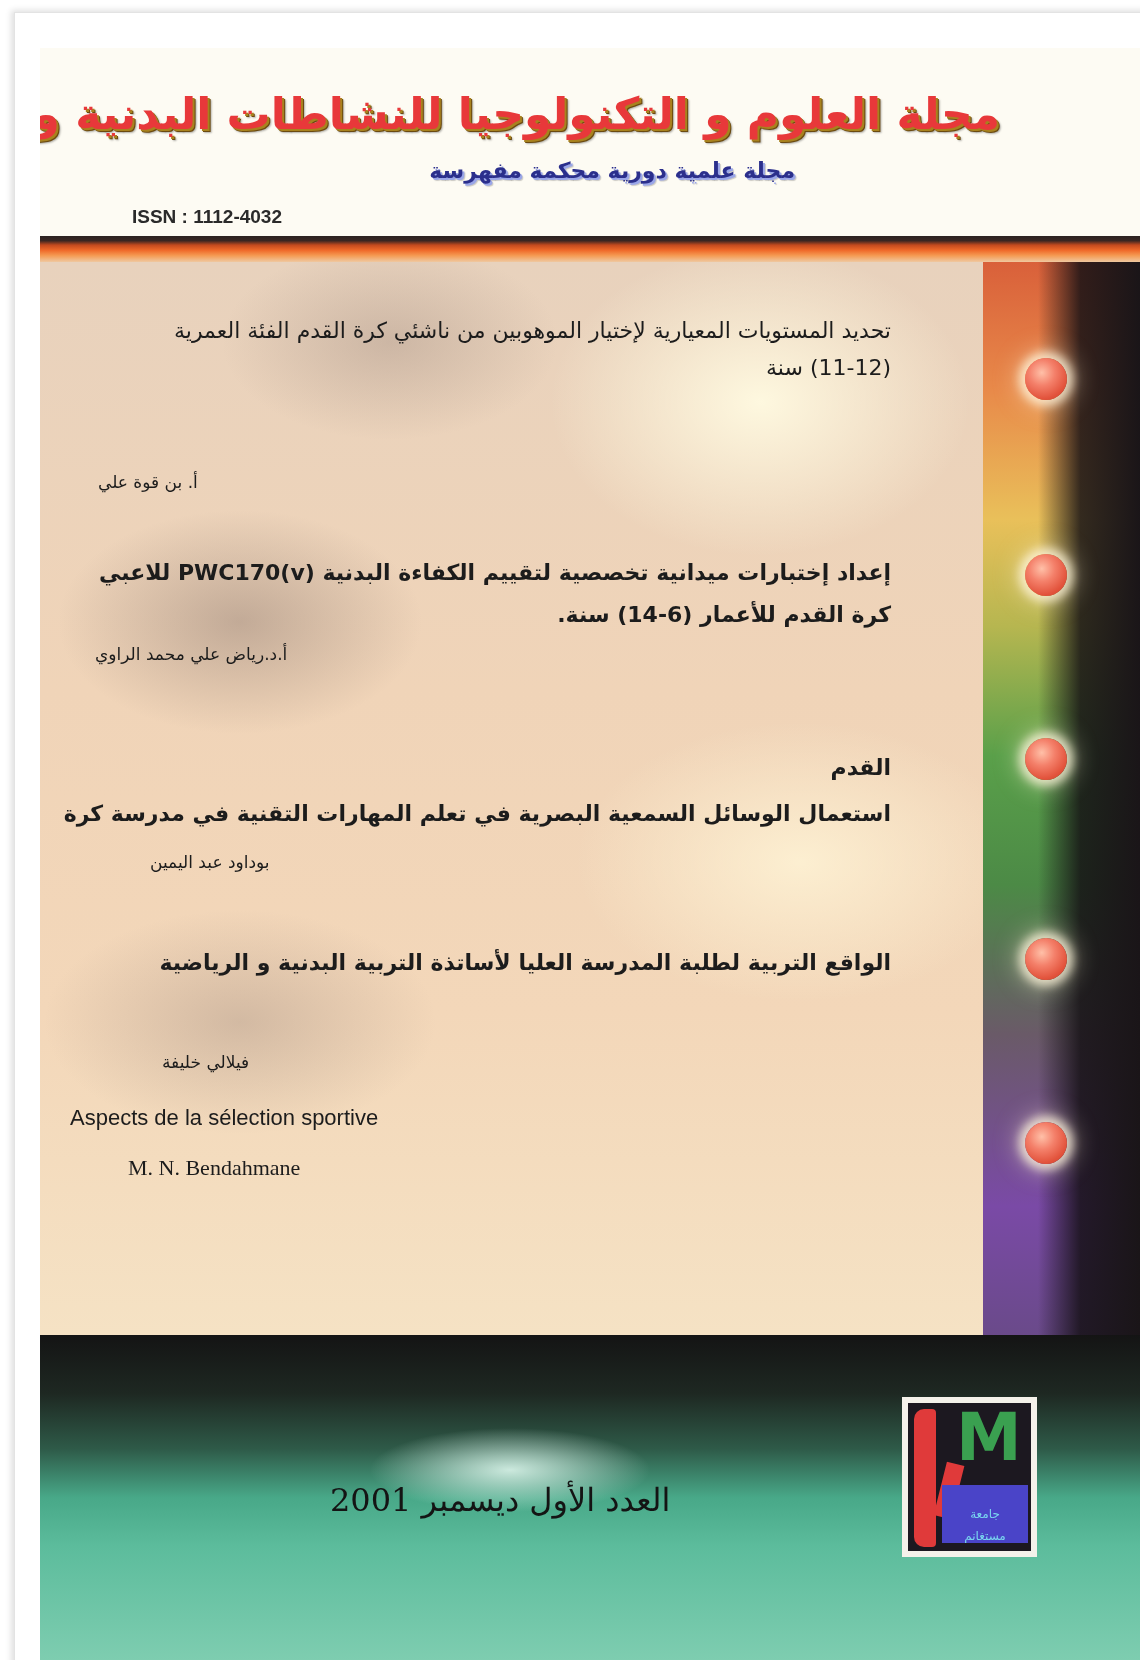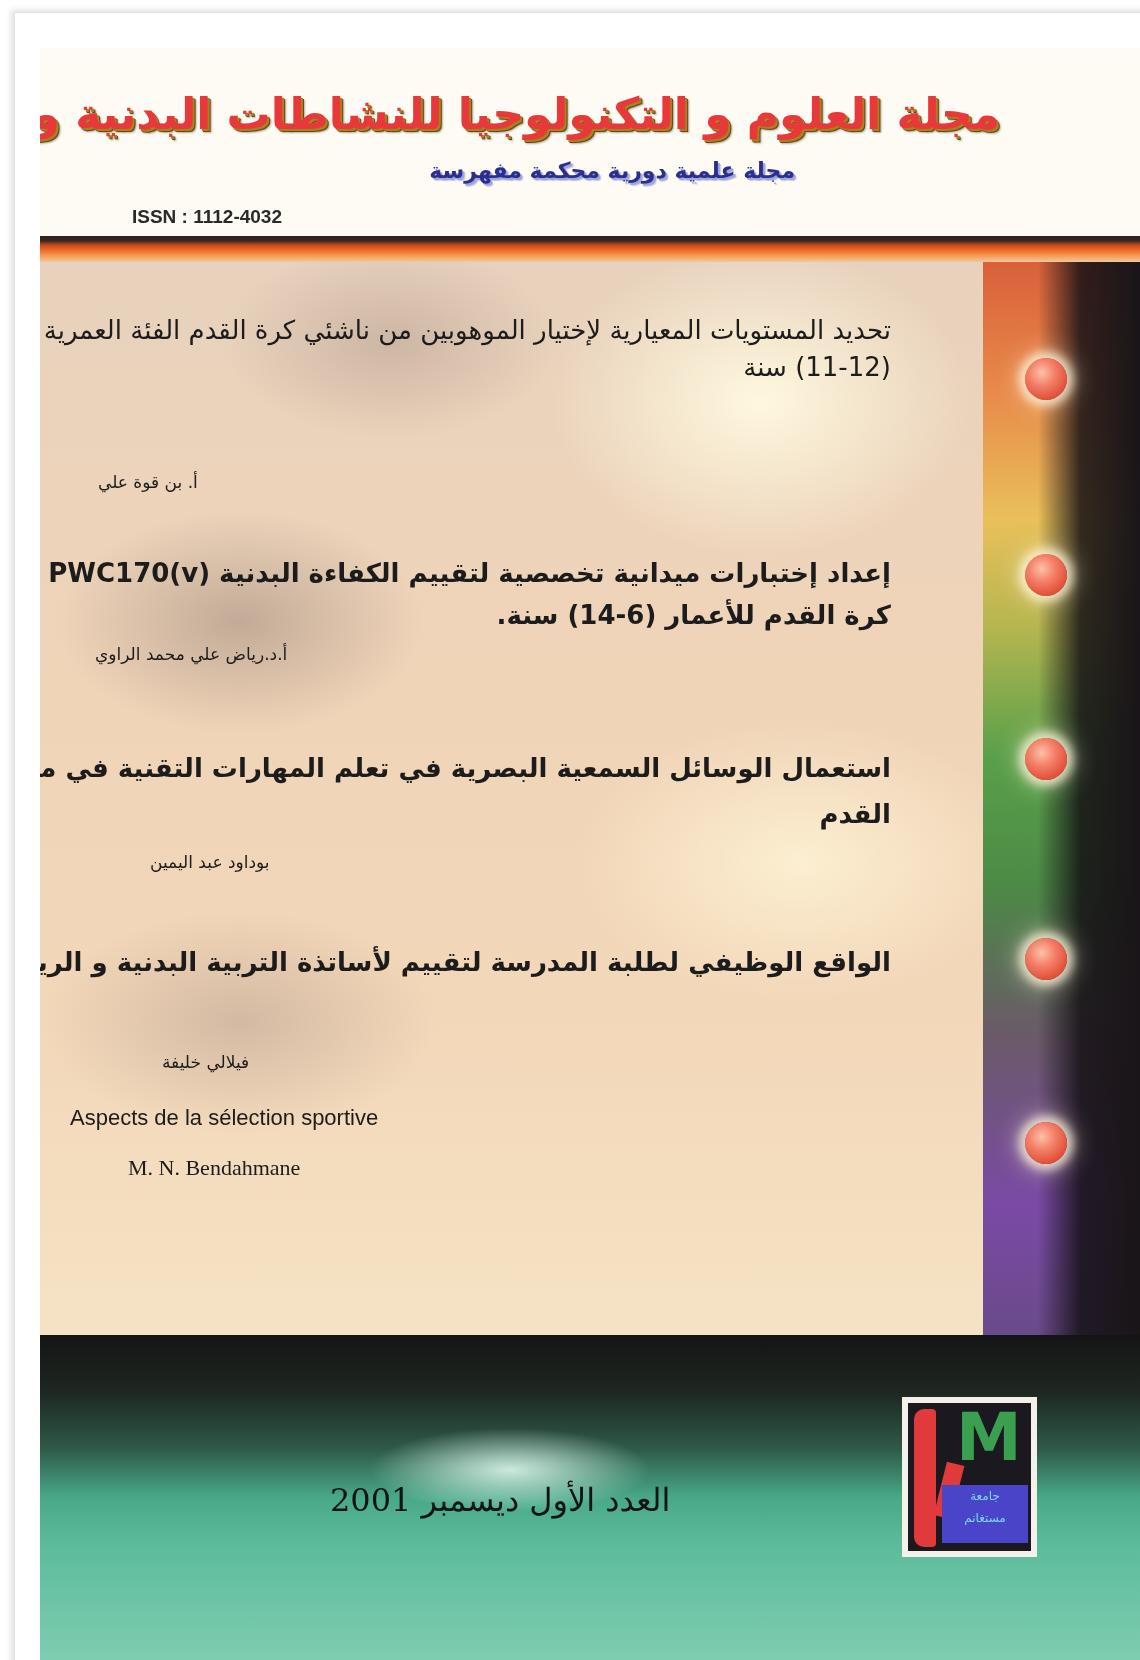--- a/index.html
+++ b/index.html
@@ -57,21 +57,21 @@
       linear-gradient(90deg, rgba(0,0,0,0) 0%, rgba(0,0,0,0) 35%, rgba(20,16,20,0.85) 62%, #1a1518 100%),
       linear-gradient(180deg, #d9603a 0%, #e88a4a 12%, #e9c05a 24%, #b6b650 34%, #5aa04a 46%, #4c8a46 58%, #6a5a68 72%, #7a4aa6 88%, #6a4a8a 100%);
   }
   .bullet {
     position: absolute; left: 42px; width: 42px; height: 42px; border-radius: 50%;
     background: radial-gradient(circle at 40% 35%, #ffc0a8 0%, #f4806a 35%, #e2533c 70%, #c83c28 100%);
     box-shadow: 0 0 10px 6px rgba(255,245,220,0.75), 0 0 22px 10px rgba(255,240,210,0.35);
   }
   .article { position: absolute; direction: rtl; color: #1c1c1c; }
   .art-title {
-    font-family: "DejaVu Sans", sans-serif; font-size: 26px; line-height: 37px; white-space: nowrap;
+    font-family: "DejaVu Sans", sans-serif; font-size: 22px; line-height: 37px; white-space: nowrap;
   }
   .art-title.bold { font-weight: bold; }
   .art-author { font-size: 17px; white-space: nowrap; position: absolute; }
   .fr-title {
     position: absolute; left: 30px; top: 843px;
     font-family: "Liberation Sans", sans-serif; font-size: 22px; color: #1c1c1c; white-space: nowrap;
   }
   .fr-author {
     position: absolute; left: 88px; top: 893px;
     font-family: Liberation Serif, serif; font-size: 22px; color: #1c1c1c; white-space: nowrap;
@@ -93,21 +93,21 @@
   }
   .logo-inner { position: relative; width: 100%; height: 100%; background: #1c1820; overflow: hidden; }
   .logo-red { position: absolute; left: 6px; top: 6px; width: 22px; height: 138px; background: #e03a3a; border-radius: 10px 4px 4px 10px; transform: skewX(-6px); }
   .logo-red2 { position: absolute; left: 32px; top: 60px; width: 18px; height: 55px; background: #e03a3a; transform: rotate(14deg); }
   .logo-m {
     position: absolute; left: 48px; top: 2px; font-family: "DejaVu Sans", sans-serif;
     font-weight: bold; font-size: 66px; color: #3aa050; line-height: 1;
   }
   .logo-box {
     position: absolute; left: 34px; top: 82px; width: 86px; height: 58px; background: #4a44c8;
-    direction: rtl; color: #7ad8f0; font-size: 12px; text-align: center; line-height: 22px; padding-top: 0; box-sizing: border-box;
+    direction: rtl; color: #7ad8f0; font-size: 12px; text-align: center; line-height: 22px; padding-top: 18px; box-sizing: border-box;
   }
 </style>
 </head>
 <body>
 
 <div class="frame"></div>
 
 <div class="cover">
 
   <div class="header">
@@ -126,27 +126,27 @@
     </div>
     <div class="article art-author" style="left:58px; top:210px;">أ. بن قوة علي</div>
 
     <div class="article" style="right:92px; top:290px;margin-left:12px;">
       <div class="art-title bold" style="line-height:42px;">إعداد إختبارات ميدانية تخصصية لتقييم الكفاءة البدنية PWC170(v) للاعبي</div>
       <div class="art-title bold" style="line-height:42px;">كرة القدم للأعمار (6-14) سنة.</div>
     </div>
     <div class="article art-author" style="left:55px; top:382px;">أ.د.رياض علي محمد الراوي</div>
 
     <div class="article" style="right:92px; top:483px;">
+      <div class="art-title bold" style="line-height:46px;">القدم</div>
       <div class="art-title bold" style="line-height:46px;">استعمال الوسائل السمعية البصرية في تعلم المهارات التقنية في مدرسة كرة</div>
-      <div class="art-title bold" style="line-height:46px;">القدم</div>
     </div>
     <div class="article art-author" style="left:110px; top:590px;">بوداود عبد اليمين</div>
 
     <div class="article" style="right:92px; top:682px;">
-      <div class="art-title bold">الواقع الوظيفي لطلبة المدرسة لتقييم لأساتذة التربية البدنية و الرياضية</div>
+      <div class="art-title bold">الواقع التربية لطلبة المدرسة العليا لأساتذة التربية البدنية و الرياضية</div>
     </div>
     <div class="article art-author" style="left:122px; top:770px;margin-top:20px;">فيلالي خليفة</div>
 
     <div class="fr-title">Aspects de la sélection sportive</div>
     <div class="fr-author">M. N. Bendahmane</div>
   </div>
 
   <div class="strip">
     <div class="bullet" style="top:96px;"></div>
     <div class="bullet" style="top:292px;"></div>

